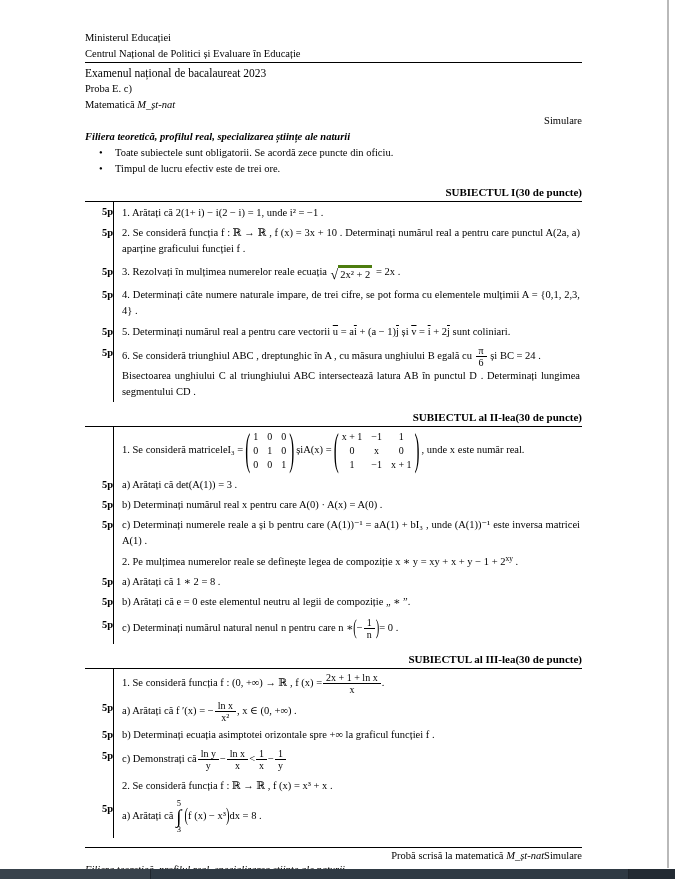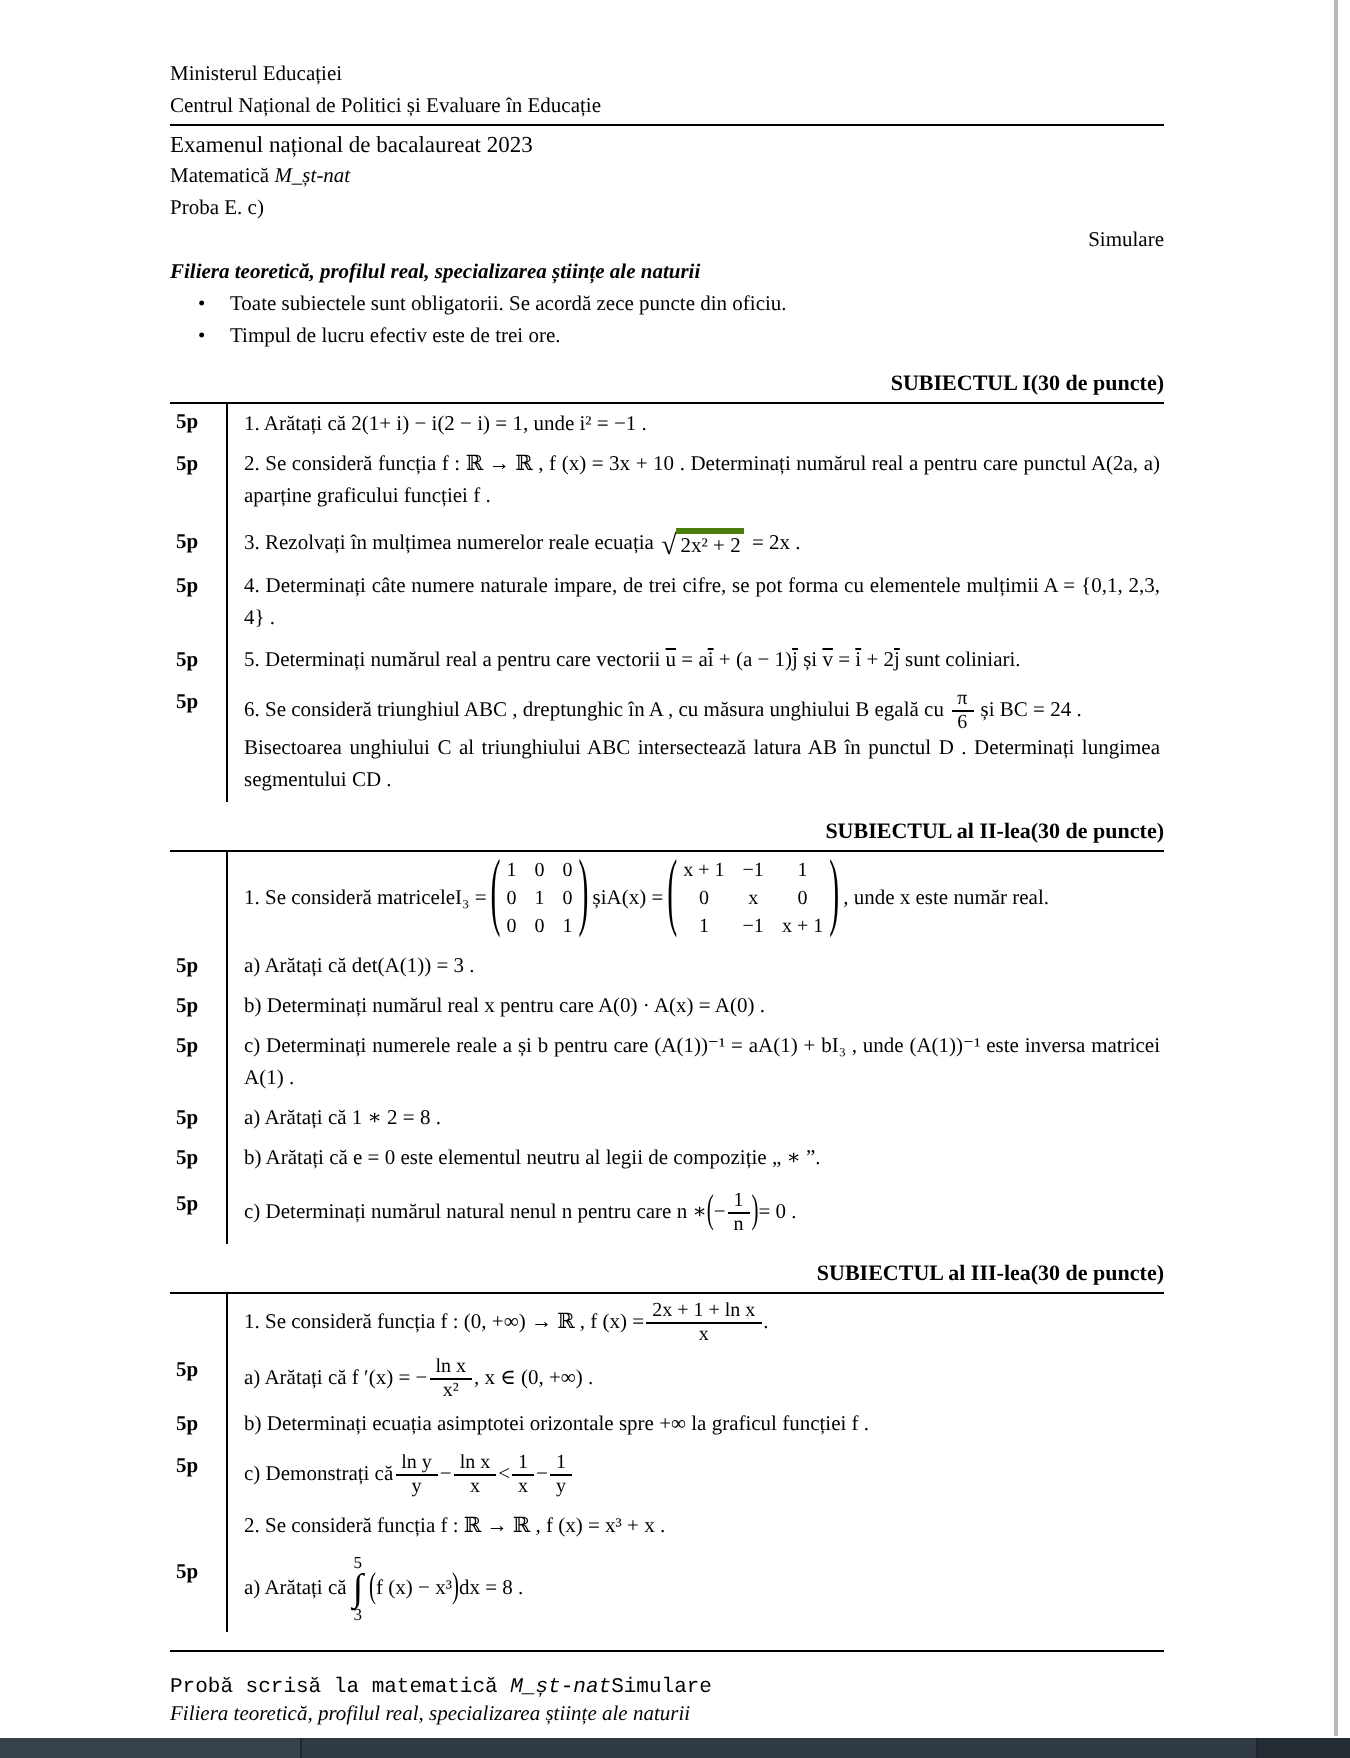--- a/index.html
+++ b/index.html
@@ -13,21 +13,21 @@
   .tr{text-align:right;}
   .b{font-weight:normal;}
   .bi{font-weight:bold;font-style:italic;}
   .t11{font-size:11.5px;}
   .hrule{border-top:1px solid #000;margin:0 0 2px 0;}
   .brow{display:flex;}
   .bg{width:16px;padding-left:14px;flex:none;}
   .sec-hdr{display:flex;justify-content:flex-end;font-weight:bold;font-size:11px;margin-top:7px;}
   .sec-rule{border-top:1.4px solid #000;margin-top:1px;}
   .row{display:flex;align-items:stretch;}
-  .marks{width:25px;flex:none;font-weight:bold;padding:2px 0 0 3px;}
+  .marks{width:25px;flex:none;font-weight:bold;padding:2px 0 0 3px;text-align:right;}
   .rbody{flex:1;border-left:1px solid #000;padding:2px 2px 2px 8px;text-align:justify;}
   .nj{text-align:left;}
   .frac{display:inline-flex;flex-direction:column;align-items:center;vertical-align:middle;line-height:11px;font-size:10px;margin:0 1px;}
   .frac .fn{padding:0 3px;border-bottom:0.9px solid #000;}
   .frac .fd{padding:0 3px;}
   .sqt{display:inline-flex;align-items:flex-end;vertical-align:middle;margin:0 1px;}
   .sqt .rg{font-size:14px;line-height:13px;}
   .sqt .sb{border-top:3px solid #4d7c0f;padding:0 2px;line-height:13px;}
   .sup{vertical-align:super;font-size:7.5px;line-height:0;}
   .vec{text-decoration:overline;}
@@ -35,37 +35,37 @@
   .bp{display:inline-block;font-size:15px;line-height:15px;transform:scaleY(2.9);transform-origin:center;}
   .mgrid{display:inline-grid;grid-template-columns:auto auto auto;column-gap:9px;row-gap:1px;justify-items:center;padding:0 3px;font-size:10px;line-height:13px;}
   .mline{display:flex;align-items:center;flex-wrap:nowrap;white-space:nowrap;text-align:left;}
   .intgrp{display:inline-flex;flex-direction:column;align-items:center;vertical-align:middle;line-height:9px;margin:0 3px;}
   .intgrp .lim{font-size:8.5px;}
   .intgrp .isym{font-size:19px;line-height:17px;}
   .mp{display:inline-block;transform:scaleY(1.7);transform-origin:center;}
   .mp2{display:inline-block;transform:scaleY(1.9);transform-origin:center;}
   .iline{display:flex;align-items:center;flex-wrap:nowrap;white-space:nowrap;text-align:left;}
   .foot-rule{border-top:1px solid #000;margin-top:9px;}
-  .foot1{display:flex;justify-content:flex-start;line-height:14px;margin-top:11px;font-family:Liberation Mono, monospace;}
+  .foot1{display:flex;justify-content:flex-end;line-height:14px;margin-top:1px;}
   .foot2{font-style:italic;line-height:14px;}
   .pt3{padding-top:3px;} .pt5{padding-top:5px;} .pb4{padding-bottom:4px;}
 </style>
 </head>
 <body>
 
 <div class="page-edge"></div>
 
 <div class="content">
 
   <div class="hc">Ministerul Educației</div>
   <div class="hc">Centrul Național de Politici și Evaluare în Educație</div>
   <div class="hrule"></div>
   <div class="hc b t11">Examenul național de bacalaureat 2023</div>
+  <div class="hc b">Proba E. c)</div>
   <div class="hc b"><span>Matematică </span><i>M_șt-nat</i></div>
-  <div class="hc b">Proba E. c)</div>
   <div class="tr b">Simulare</div>
   <div class="bi">Filiera teoretică, profilul real, specializarea științe ale naturii</div>
   <div class="brow b">
       <span class="bg">•</span>
       <span>Toate subiectele sunt obligatorii. Se acordă zece puncte din oficiu.</span>
     </div>
   <div class="brow b">
       <span class="bg">•</span>
       <span>Timpul de lucru efectiv este de trei ore.</span>
     </div>
@@ -164,20 +164,24 @@
   </div>
   <div class="row">
     <div class="marks">5p</div>
     <div class="rbody">b) Determinați numărul real x pentru care A(0) · A(x) = A(0) .</div>
   </div>
   <div class="row">
     <div class="marks">5p</div>
     <div class="rbody">c) Determinați numerele reale a și b pentru care (A(1))⁻¹ = aA(1) + bI₃ , unde (A(1))⁻¹ este inversa matricei A(1) .</div>
   </div>
   <div class="row">
+    <div class="marks"></div>
+    <div class="rbody pt3 nj"><span>2. Pe mulțimea numerelor reale se definește legea de compoziție x ∗ y = xy + x + y − 1 + 2</span><span class="sup">xy</span><span> .</span></div>
+  </div>
+  <div class="row">
     <div class="marks">5p</div>
     <div class="rbody">a) Arătați că 1 ∗ 2 = 8 .</div>
   </div>
   <div class="row">
     <div class="marks">5p</div>
     <div class="rbody">b) Arătați că e = 0 este elementul neutru al legii de compoziție „ ∗ ”.</div>
   </div>
   <div class="row">
     <div class="marks pt5">5p</div>
     <div class="rbody pt5 pb4 nj">

